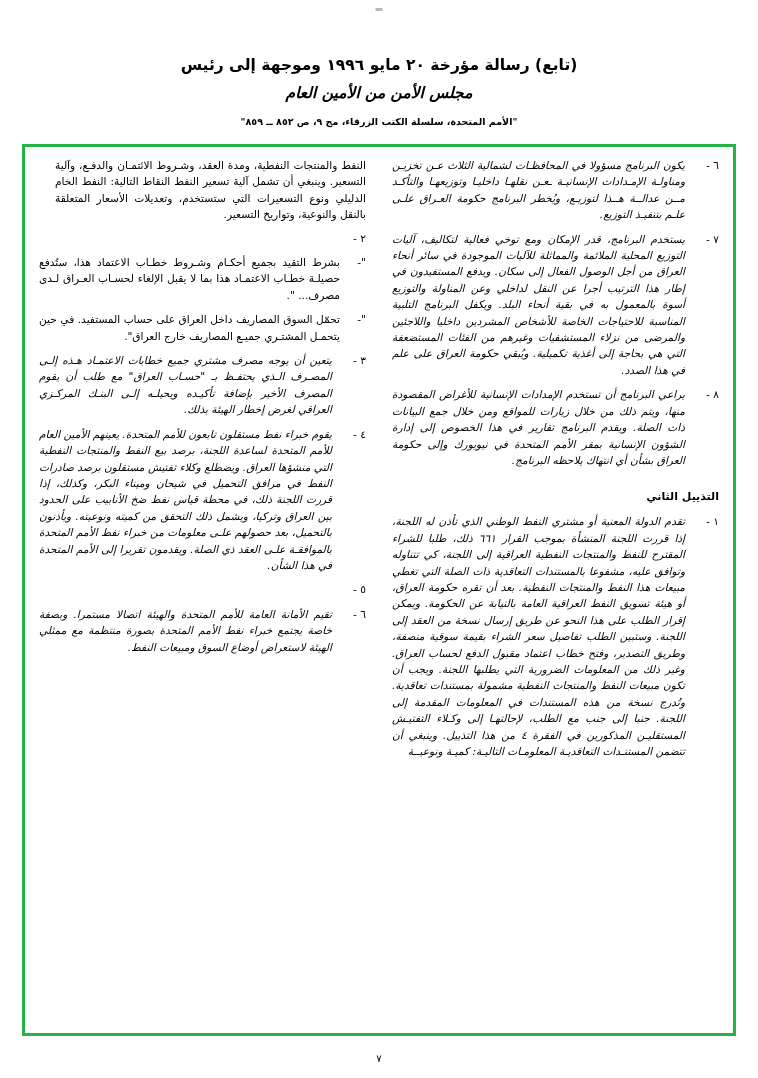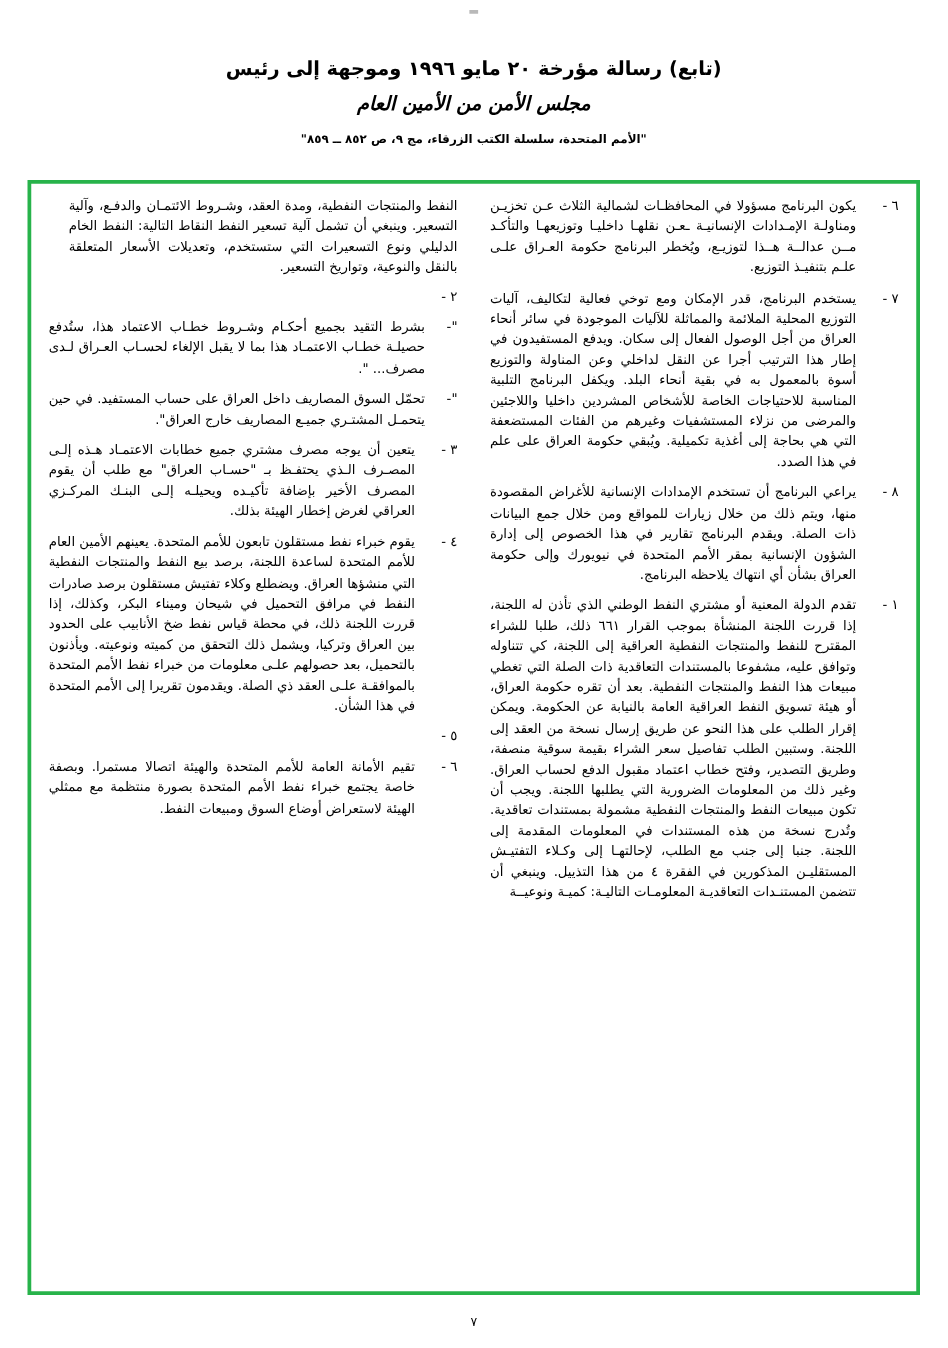--- a/index.html
+++ b/index.html
@@ -24,21 +24,21 @@
     position: absolute;
     top: 8px;
     left: 50%;
     transform: translateX(-50%);
     width: 7px;
     height: 3px;
     background: #b9b9b9;
   }
   .header {
     position: absolute;
-    top: 42px;
+    top: 52px;
     left: 0;
     right: 0;
     text-align: center;
   }
   .header h1 {
     margin: 0;
     font-size: 15.5px;
     font-weight: bold;
     line-height: 26px;
     letter-spacing: 0;
@@ -99,20 +99,21 @@
     text-align: right;
     padding-left: 6px;
     box-sizing: border-box;
     white-space: nowrap;
   }
   .num-item .body {
     flex: 1 1 auto;
     font-size: 10.6px;
     line-height: 16.4px;
     text-align: justify;
+    font-style: italic;
   }
   .dash-item {
     display: flex;
     flex-direction: row;
     margin: 0 0 8px 0;
   }
   .dash-item .marker {
     flex: 0 0 26px;
     font-size: 10.6px;
     line-height: 16.4px;
@@ -167,20 +168,21 @@
         <div class="num-item">
           <div class="marker">٧ -</div>
           <div class="body">يستخدم البرنامج، قدر الإمكان ومع توخي فعالية لتكاليف، آليات التوزيع المحلية الملائمة والمماثلة للآليات الموجودة في سائر أنحاء العراق من أجل الوصول الفعال إلى سكان. ويدفع المستفيدون في إطار هذا الترتيب أجرا عن النقل لداخلي وعن المناولة والتوزيع أسوة بالمعمول به في بقية أنحاء البلد. ويكفل البرنامج التلبية المناسبة للاحتياجات الخاصة للأشخاص المشردين داخليا واللاجئين والمرضى من نزلاء المستشفيات وغيرهم من الفئات المستضعفة التي هي بحاجة إلى أغذية تكميلية. ويُبقي حكومة العراق على علم في هذا الصدد.</div>
         </div>
 
         <div class="num-item">
           <div class="marker">٨ -</div>
           <div class="body">يراعي البرنامج أن تستخدم الإمدادات الإنسانية للأغراض المقصودة منها، ويتم ذلك من خلال زيارات للمواقع ومن خلال جمع البيانات ذات الصلة. ويقدم البرنامج تقارير في هذا الخصوص إلى إدارة الشؤون الإنسانية بمقر الأمم المتحدة في نيويورك وإلى حكومة العراق بشأن أي انتهاك يلاحظه البرنامج.</div>
         </div>
 
+        <div class="section-title">التذييل الثاني</div>
 
         <div class="num-item">
           <div class="marker">١ -</div>
           <div class="body">تقدم الدولة المعنية أو مشتري النفط الوطني الذي تأذن له اللجنة، إذا قررت اللجنة المنشأة بموجب القرار ٦٦١ ذلك، طلبا للشراء المقترح للنفط والمنتجات النفطية العراقية إلى اللجنة، كي تتناوله وتوافق عليه، مشفوعا بالمستندات التعاقدية ذات الصلة التي تغطي مبيعات هذا النفط والمنتجات النفطية. بعد أن تقره حكومة العراق، أو هيئة تسويق النفط العراقية العامة بالنيابة عن الحكومة. ويمكن إقرار الطلب على هذا النحو عن طريق إرسال نسخة من العقد إلى اللجنة. وستبين الطلب تفاصيل سعر الشراء بقيمة سوقية منصفة، وطريق التصدير، وفتح خطاب اعتماد مقبول الدفع لحساب العراق. وغير ذلك من المعلومات الضرورية التي يطلبها اللجنة. ويجب أن تكون مبيعات النفط والمنتجات النفطية مشمولة بمستندات تعاقدية. وتُدرج نسخة من هذه المستندات في المعلومات المقدمة إلى اللجنة. جنبا إلى جنب مع الطلب، لإحالتهـا إلى وكـلاء التفتيـش المستقليـن المذكورين في الفقرة ٤ من هذا التذييل. وينبغي أن تتضمن المستنـدات التعاقديـة المعلومـات التاليـة: كميـة ونوعيــة</div>
         </div>
 
       </div>
 
       <div class="col">
 

